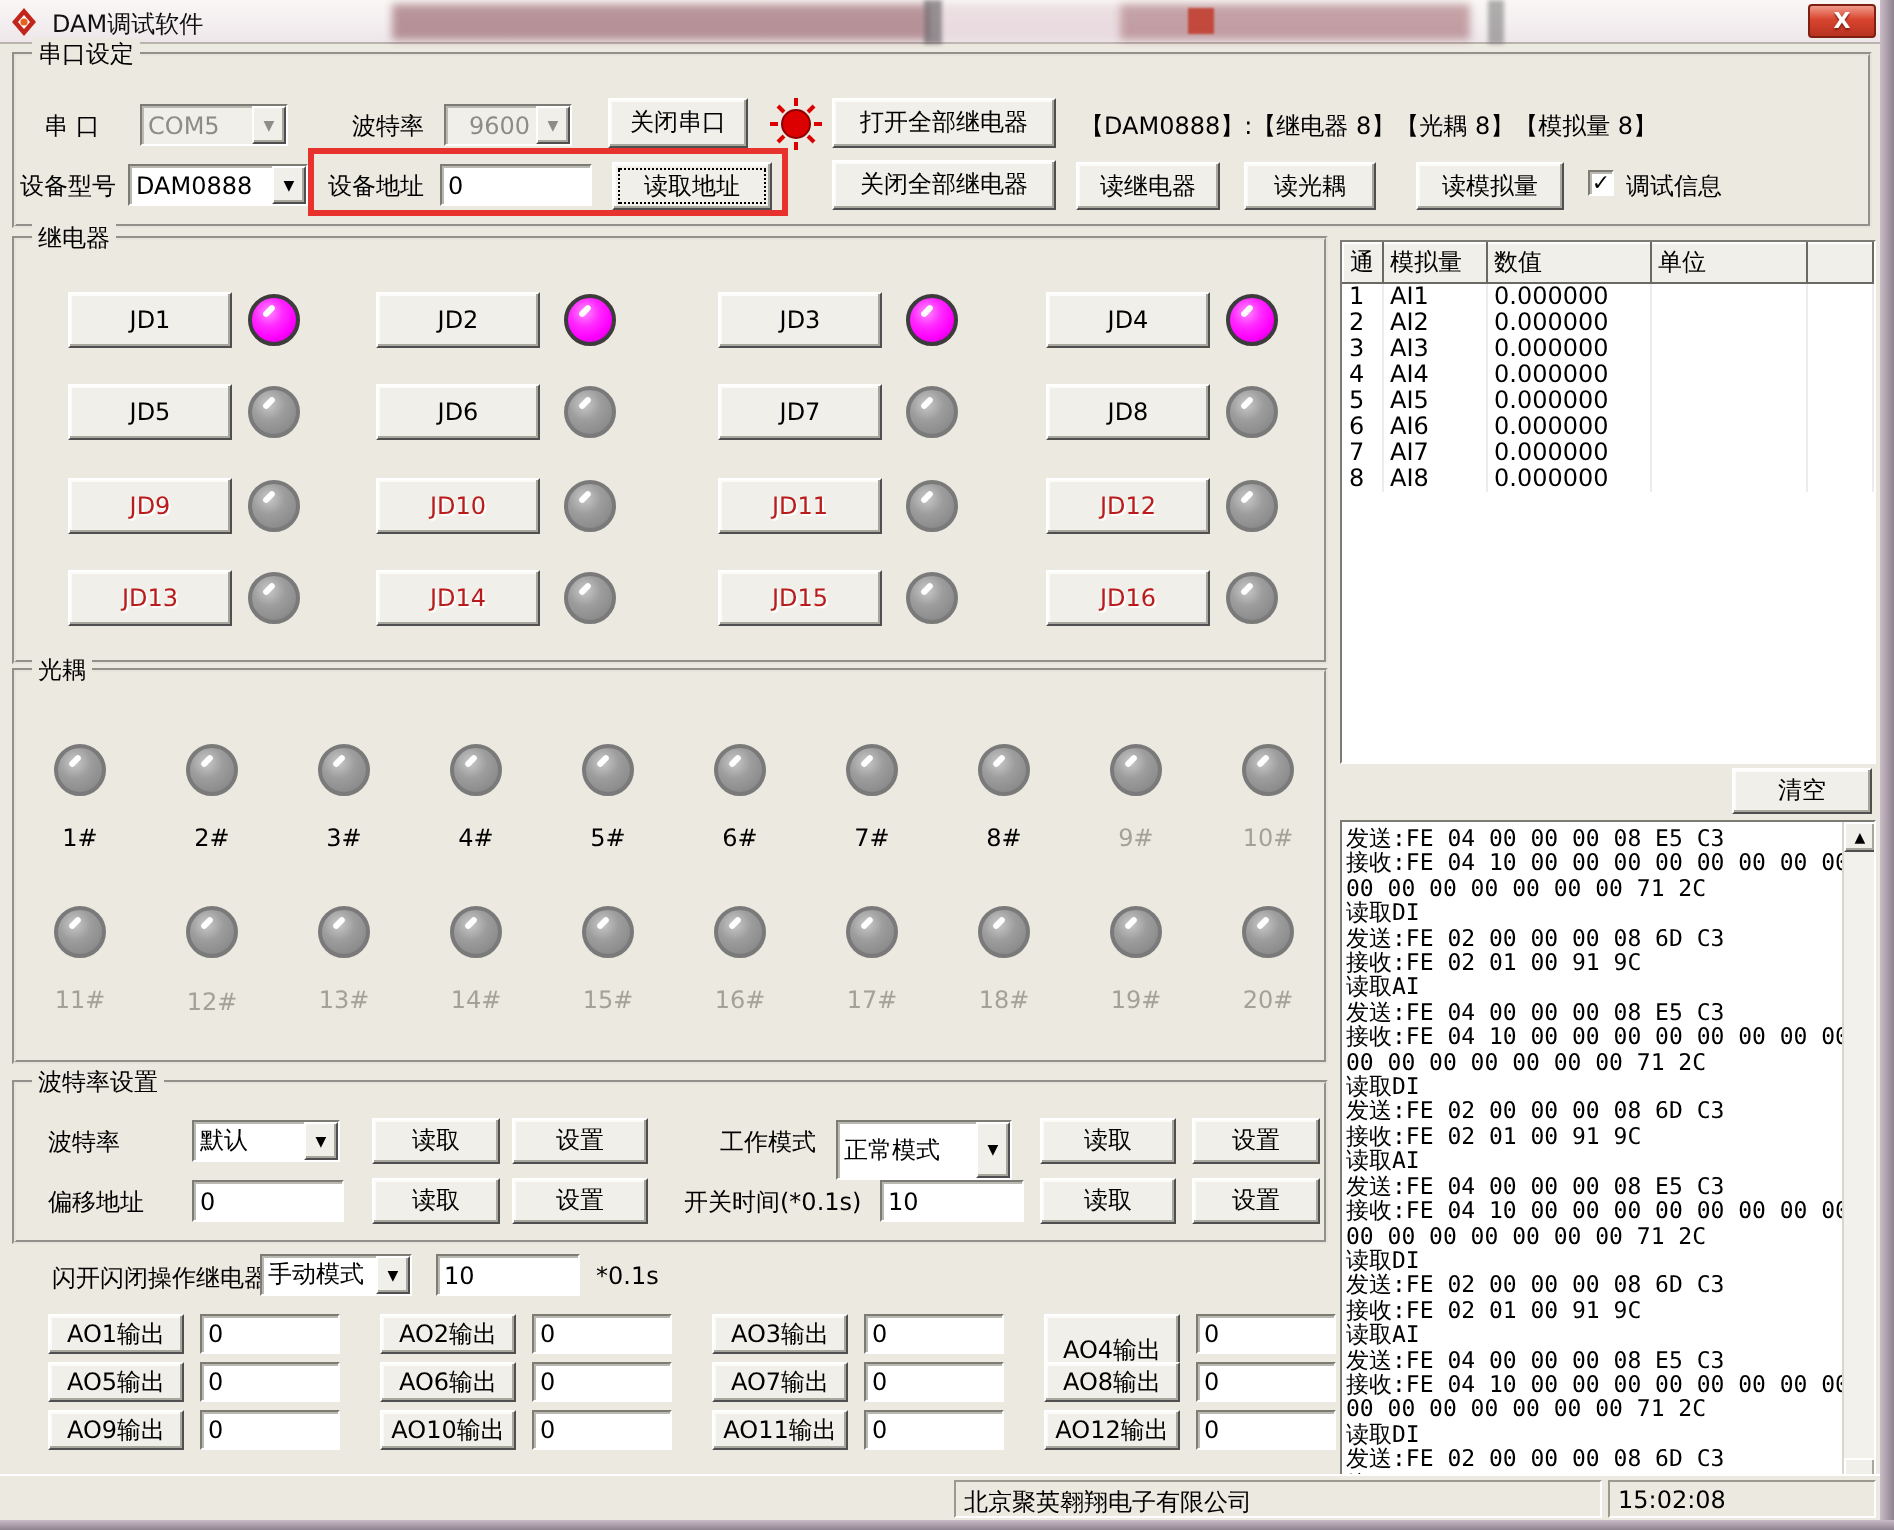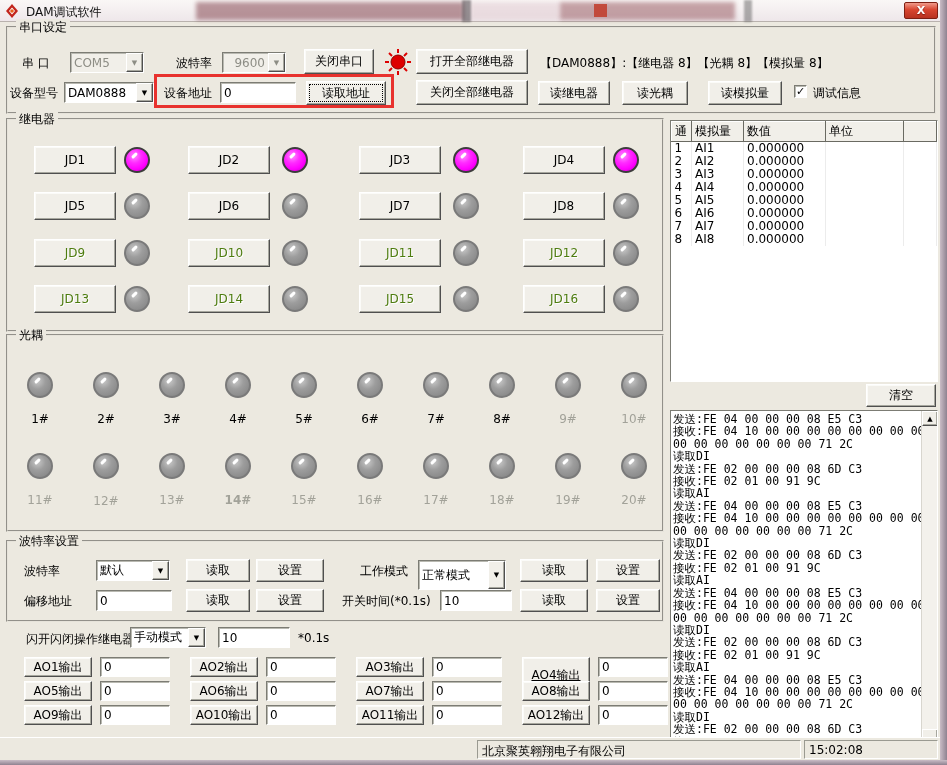--- a/index.html
+++ b/index.html
@@ -27,21 +27,21 @@
   
   .frame-right { position:absolute; left:940px; top:0; width:7px; height:765px;
     background:linear-gradient(90deg,#cabccб,#cabcc6,#8f8290); background:linear-gradient(90deg,#cabcc6,#8f8290); }
   .frame-bottom { position:absolute; left:0; top:760px; width:947px; height:5px;
     background:linear-gradient(180deg,#cabcc6,#8f8290); }
 
   
   .btn { position:absolute; background:#f1efe9; border:1px solid; border-color:#ffffff #4f4f4f #4f4f4f #ffffff;
     box-shadow:inset -1px -1px 0 #a7a79e, inset 1px 1px 0 #fbfbf8;
     display:flex; align-items:center; justify-content:center; font-size:12px; cursor:pointer; white-space:nowrap; }
-  .btn.disabled { color:#4d7c0f; text-shadow:1px 1px 0 #fff; cursor:default; }
+  .btn.disabled { color:#b91c1c; text-shadow:1px 1px 0 #fff; cursor:default; }
   .btn.focus-dotted { outline:1px dotted #000; outline-offset:-4px; }
   .input { position:absolute; background:#fff; border:1px solid; border-color:#7c7c74 #fff #fff #7c7c74;
     box-shadow:inset 1px 1px 0 #b9b9b1; font-family:inherit; font-size:12px; padding:1px 3px; }
   .combo { position:absolute; background:#fff; border:1px solid; border-color:#7c7c74 #fff #fff #7c7c74;
     box-shadow:inset 1px 1px 0 #b9b9b1; display:flex; align-items:center; }
   .combo .val { flex:1; padding:1px 3px; font-size:12px; overflow:hidden; white-space:nowrap; }
   .combo .arrow { width:17px; align-self:stretch; background:#f1efe9; border:1px solid;
     border-color:#fff #4f4f4f #4f4f4f #fff; box-shadow:inset -1px -1px 0 #a7a79e;
     display:flex; align-items:center; justify-content:center; font-size:7px; color:#000; }
   .combo.disabled { background:#f1efe9; }
@@ -221,21 +221,21 @@
       <div class="opto-label dim" style="left: 540px; top: 76px;">9#</div>
       <div class="led off" style="left: 613px; top: 36px;"></div>
       <div class="opto-label dim" style="left: 606px; top: 76px;">10#</div>
       <div class="led off" style="left: 19px; top: 117px;"></div>
       <div class="opto-label dim" style="left: 12px; top: 157px;">11#</div>
       <div class="led off" style="left: 85px; top: 117px;"></div>
       <div class="opto-label dim" style="left: 78px; top: 158px; text-align: center;">12#</div>
       <div class="led off" style="left: 151px; top: 117px;"></div>
       <div class="opto-label dim" style="left: 144px; top: 157px;">13#</div>
       <div class="led off" style="left: 217px; top: 117px;"></div>
-      <div class="opto-label dim" style="left: 210px; top: 157px; font-weight: bold;">14#</div>
+      <div class="opto-label dim" style="left: 210px; top: 157px;">14#</div>
       <div class="led off" style="left: 283px; top: 117px;"></div>
       <div class="opto-label dim" style="left: 276px; top: 157px;">15#</div>
       <div class="led off" style="left: 349px; top: 117px;"></div>
       <div class="opto-label dim" style="left: 342px; top: 157px;">16#</div>
       <div class="led off" style="left: 415px; top: 117px;"></div>
       <div class="opto-label dim" style="left: 408px; top: 157px;">17#</div>
       <div class="led off" style="left: 481px; top: 117px;"></div>
       <div class="opto-label dim" style="left: 474px; top: 157px;">18#</div>
       <div class="led off" style="left: 547px; top: 117px;"></div>
       <div class="opto-label dim" style="left: 540px; top: 157px;">19#</div>
@@ -393,21 +393,21 @@
   <input class="input" style="left: 218px; top: 627px; width: 72px; height: 21px;" value="10">
   <span class="lbl" style="left:298px; top:631px;">*0.1s</span>
 
   <div id="outputs" style="position:absolute; left:0; top:655px; width:664px; height:76px;">
       <div class="btn" style="left: 24px; top: 2px; width: 68px; height: 20px;">AO1输出</div>
       <input class="input" value="0" style="left: 100px; top: 2px; width: 70px; height: 20px;">
       <div class="btn" style="left: 190px; top: 2px; width: 68px; height: 20px;">AO2输出</div>
       <input class="input" value="0" style="left: 266px; top: 2px; width: 70px; height: 20px;">
       <div class="btn" style="left: 356px; top: 2px; width: 68px; height: 20px;">AO3输出</div>
       <input class="input" value="0" style="left: 432px; top: 2px; width: 70px; height: 20px;">
-      <div class="btn" style="left: 522px; top: 2px; width: 68px; height: 36px; text-decoration: underline;">AO4输出</div>
+      <div class="btn" style="left: 522px; top: 2px; width: 68px; height: 36px;">AO4输出</div>
       <input class="input" value="0" style="left: 598px; top: 2px; width: 70px; height: 20px;">
       <div class="btn" style="left: 24px; top: 26px; width: 68px; height: 20px;">AO5输出</div>
       <input class="input" value="0" style="left: 100px; top: 26px; width: 70px; height: 20px;">
       <div class="btn" style="left: 190px; top: 26px; width: 68px; height: 20px;">AO6输出</div>
       <input class="input" value="0" style="left: 266px; top: 26px; width: 70px; height: 20px;">
       <div class="btn" style="left: 356px; top: 26px; width: 68px; height: 20px;">AO7输出</div>
       <input class="input" value="0" style="left: 432px; top: 26px; width: 70px; height: 20px;">
       <div class="btn" style="left: 522px; top: 26px; width: 68px; height: 20px;">AO8输出</div>
       <input class="input" value="0" style="left: 598px; top: 26px; width: 70px; height: 20px;">
       <div class="btn" style="left: 24px; top: 50px; width: 68px; height: 20px;">AO9输出</div>

